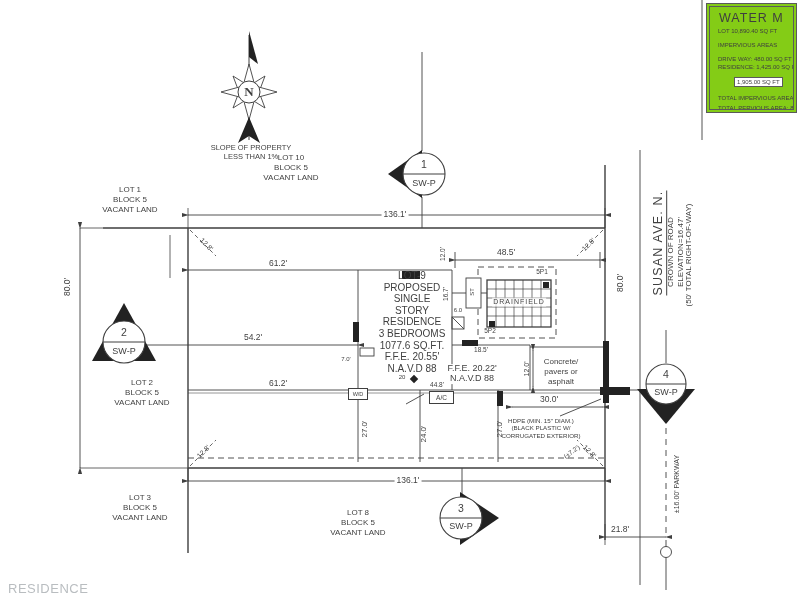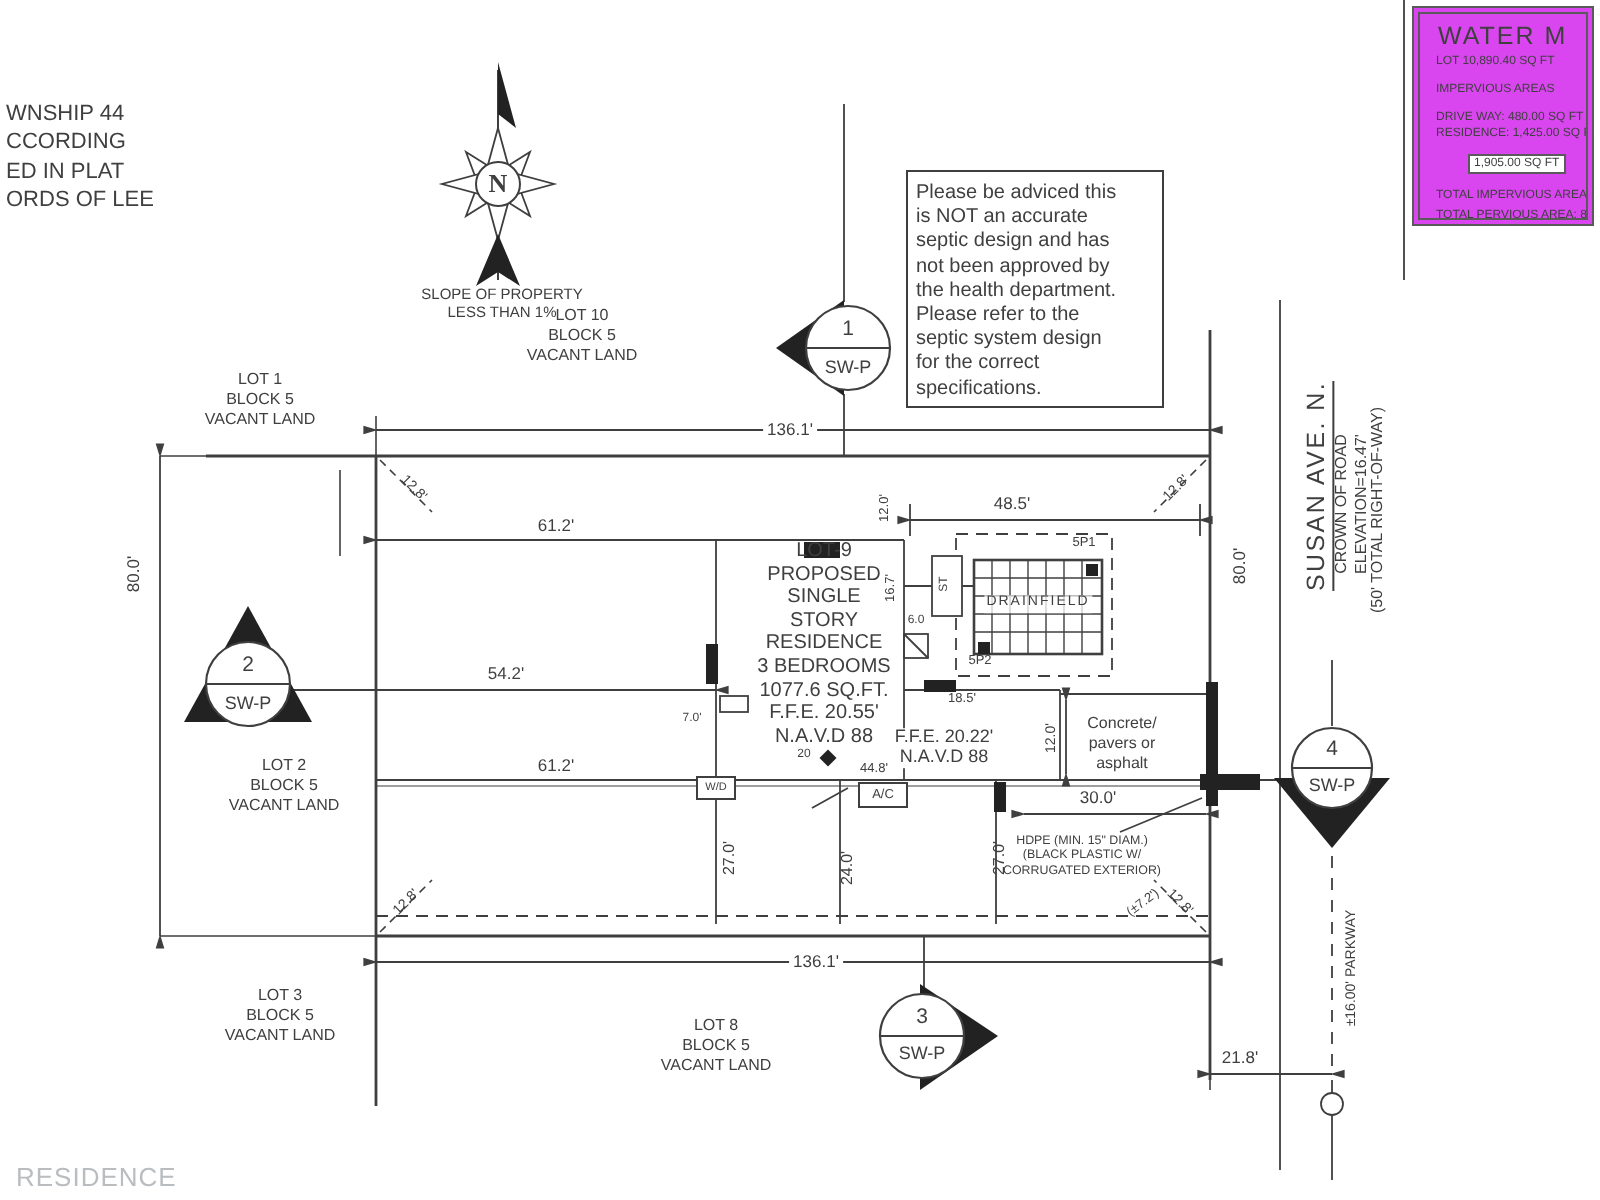--- a/index.html
+++ b/index.html
@@ -18,21 +18,21 @@
   .f8{font-size:8px;} .f85{font-size:8.5px;} .f9{font-size:9px;}
   .f95{font-size:10px;line-height:1.16;} .f105{font-size:10.5px;}
   .f11{font-size:11px;} .f125{font-size:12.5px;}
   .bgw{background:#fff;padding:0 2px;line-height:1.1;}
   .boxed{border:1px solid #3f3f3f;background:#fff;display:flex;align-items:center;
          justify-content:center;position:absolute;}
   .septic-box{position:absolute;left:453px;top:85px;width:127px;height:117px;
               border:1.5px solid #3f3f3f;background:#fff;}
   .septic-box .txt{padding:5px 4px;font-size:10px;line-height:1.22;white-space:pre-line;}
   .water-box{position:absolute;left:706px;top:3px;width:91px;height:110px;
-             border:1px solid #5a5a5a;padding:2px;background:#d946ef;box-sizing:border-box;}
+             border:1px solid #5a5a5a;padding:2px;background:#84cc16;box-sizing:border-box;}
   .water-inner{border:1px solid #5a5a5a;width:100%;height:100%;box-sizing:border-box;
                overflow:hidden;position:relative;}
   .water-title{font-size:12.5px;letter-spacing:1px;margin:4px 0 3px 9px;white-space:nowrap;}
   .wline{font-size:6px;margin-left:8px;white-space:nowrap;line-height:1;}
   .wsub{display:inline-block;border:1px solid #5a5a5a;padding:1px 2px;margin-left:24px;
         font-size:6px;white-space:nowrap;background:#fff;}
   .underl{border-bottom:1px solid #3f3f3f;padding-bottom:1px;letter-spacing:1.2px;}
   .diamond{position:absolute;width:6px;height:6px;background:#222;
            transform:translate(-50%,-50%) rotate(45deg);}
   .wmark{position:absolute;left:8px;top:581px;font-size:13px;color:#b9bdc0;letter-spacing:.5px;}
@@ -133,53 +133,38 @@
       <path d="M103,342 H145" stroke="#3f3f3f" stroke-width="1"></path>
       <polygon points="460,492 460,545 499,518" fill="#222"></polygon>
       <circle cx="461" cy="518" r="21" fill="#fff" stroke="#3f3f3f" stroke-width="1.1"></circle>
       <path d="M440,518 H482" stroke="#3f3f3f" stroke-width="1"></path>
       <polygon points="637,389 695,389 666,424" fill="#222"></polygon>
       <circle cx="666" cy="384" r="20" fill="#fff" stroke="#3f3f3f" stroke-width="1.1"></circle>
       <path d="M646,384 H686" stroke="#3f3f3f" stroke-width="1"></path>
     </g>
   </svg>
 
-  <div class="lbl tl f11" style="left:3px;top:50px;line-height:1.3;">WNSHIP 44
-CCORDING
-ED IN PLAT
-ORDS OF LEE</div>
 
   <div class="lbl compass-n" style="left:249px;top:92px;">N</div>
   <div class="lbl f75" style="left:251px;top:152px;">SLOPE OF PROPERTY
 LESS THAN 1%</div>
 
   <div class="water-box">
     <div class="water-inner">
       <div class="water-title">WATER M</div>
       <div class="wline" style="margin-bottom:8px;">LOT 10,890.40 SQ FT</div>
       <div class="wline" style="margin-bottom:8px;">IMPERVIOUS AREAS</div>
       <div class="wline">DRIVE WAY:  480.00 SQ FT</div>
       <div class="wline" style="margin-top:2px;">RESIDENCE: 1,425.00 SQ FT</div>
       <div class="wsub">1,905.00 SQ FT</div>
       <div class="wline" style="margin-top:7px;">TOTAL IMPERVIOUS AREA: 1,9</div>
       <div class="wline" style="margin-top:4px;">TOTAL PERVIOUS AREA:  8,9</div>
     </div>
   </div>
 
-  <div class="septic-box">
-    <div class="txt">Please be adviced this
-is NOT an accurate
-septic design and has
-not been approved by
-the health department.
-Please refer to the
-septic system design
-for the correct
-specifications.</div>
-  </div>
 
   <div class="lbl f8" style="left:130px;top:200px;">LOT 1
 BLOCK 5
 VACANT LAND</div>
   <div class="lbl f8" style="left:291px;top:168px;">LOT 10
 BLOCK 5
 VACANT LAND</div>
   <div class="lbl f8" style="left:142px;top:393px;">LOT 2
 BLOCK 5
 VACANT LAND</div>

